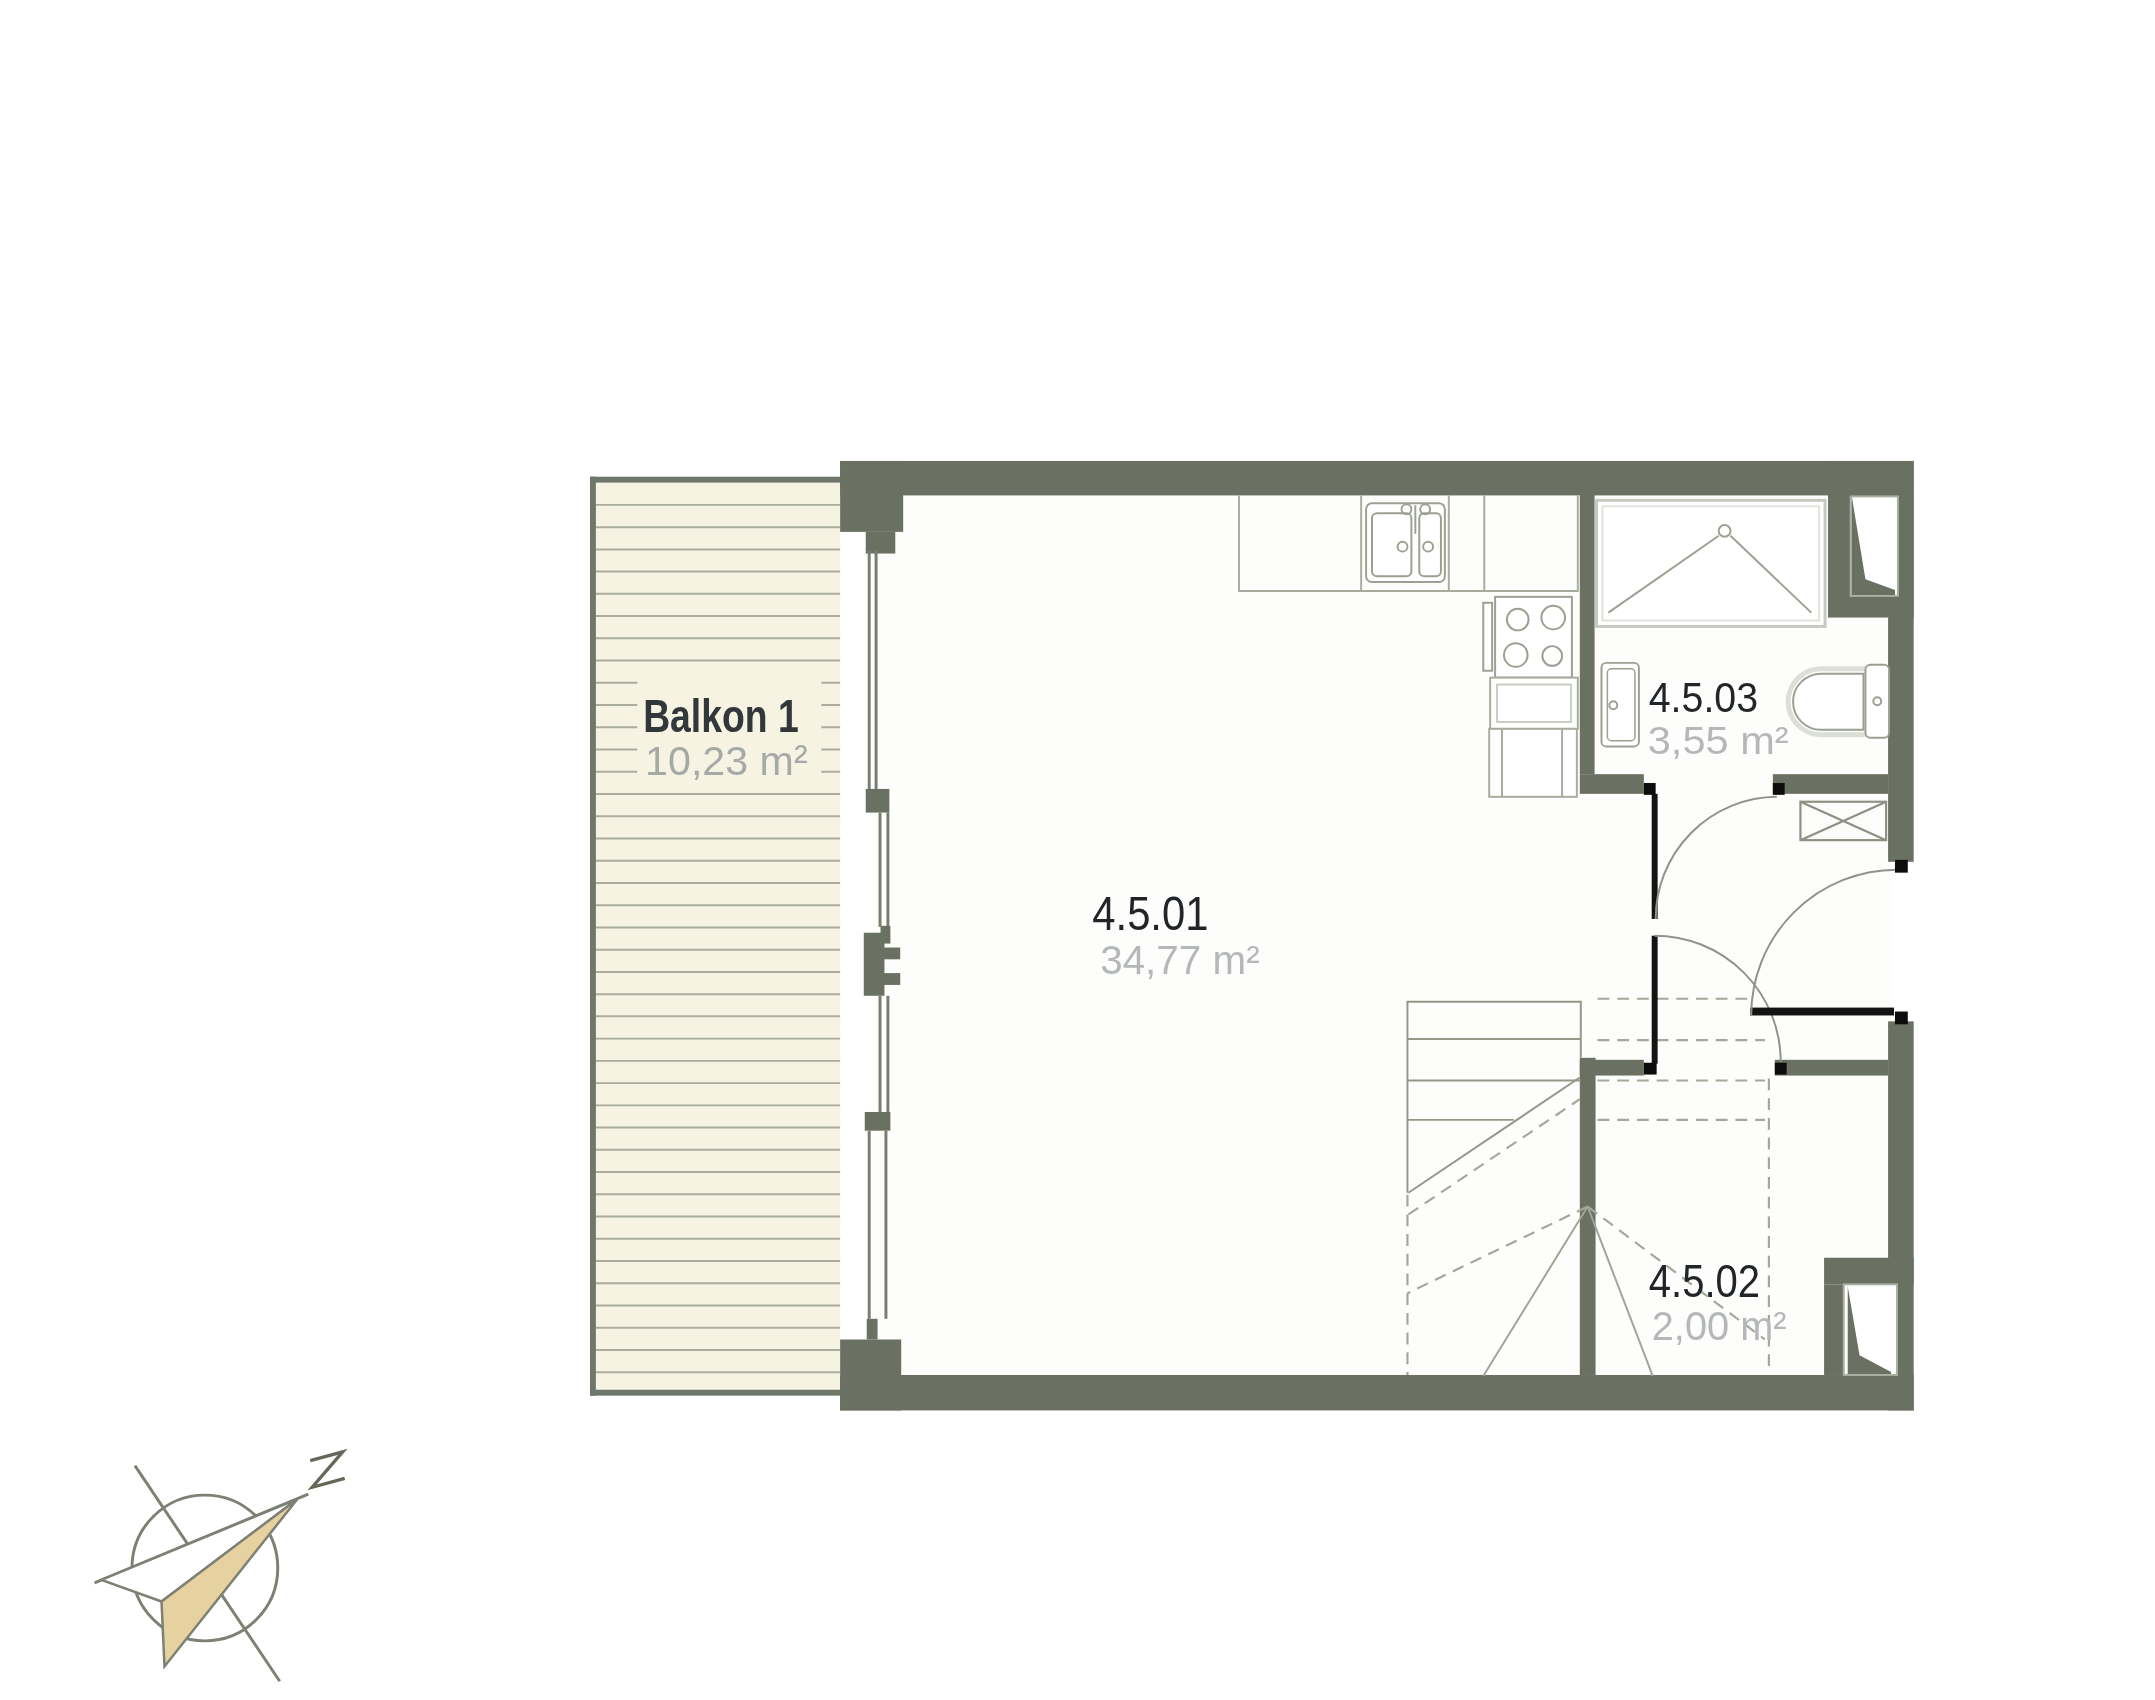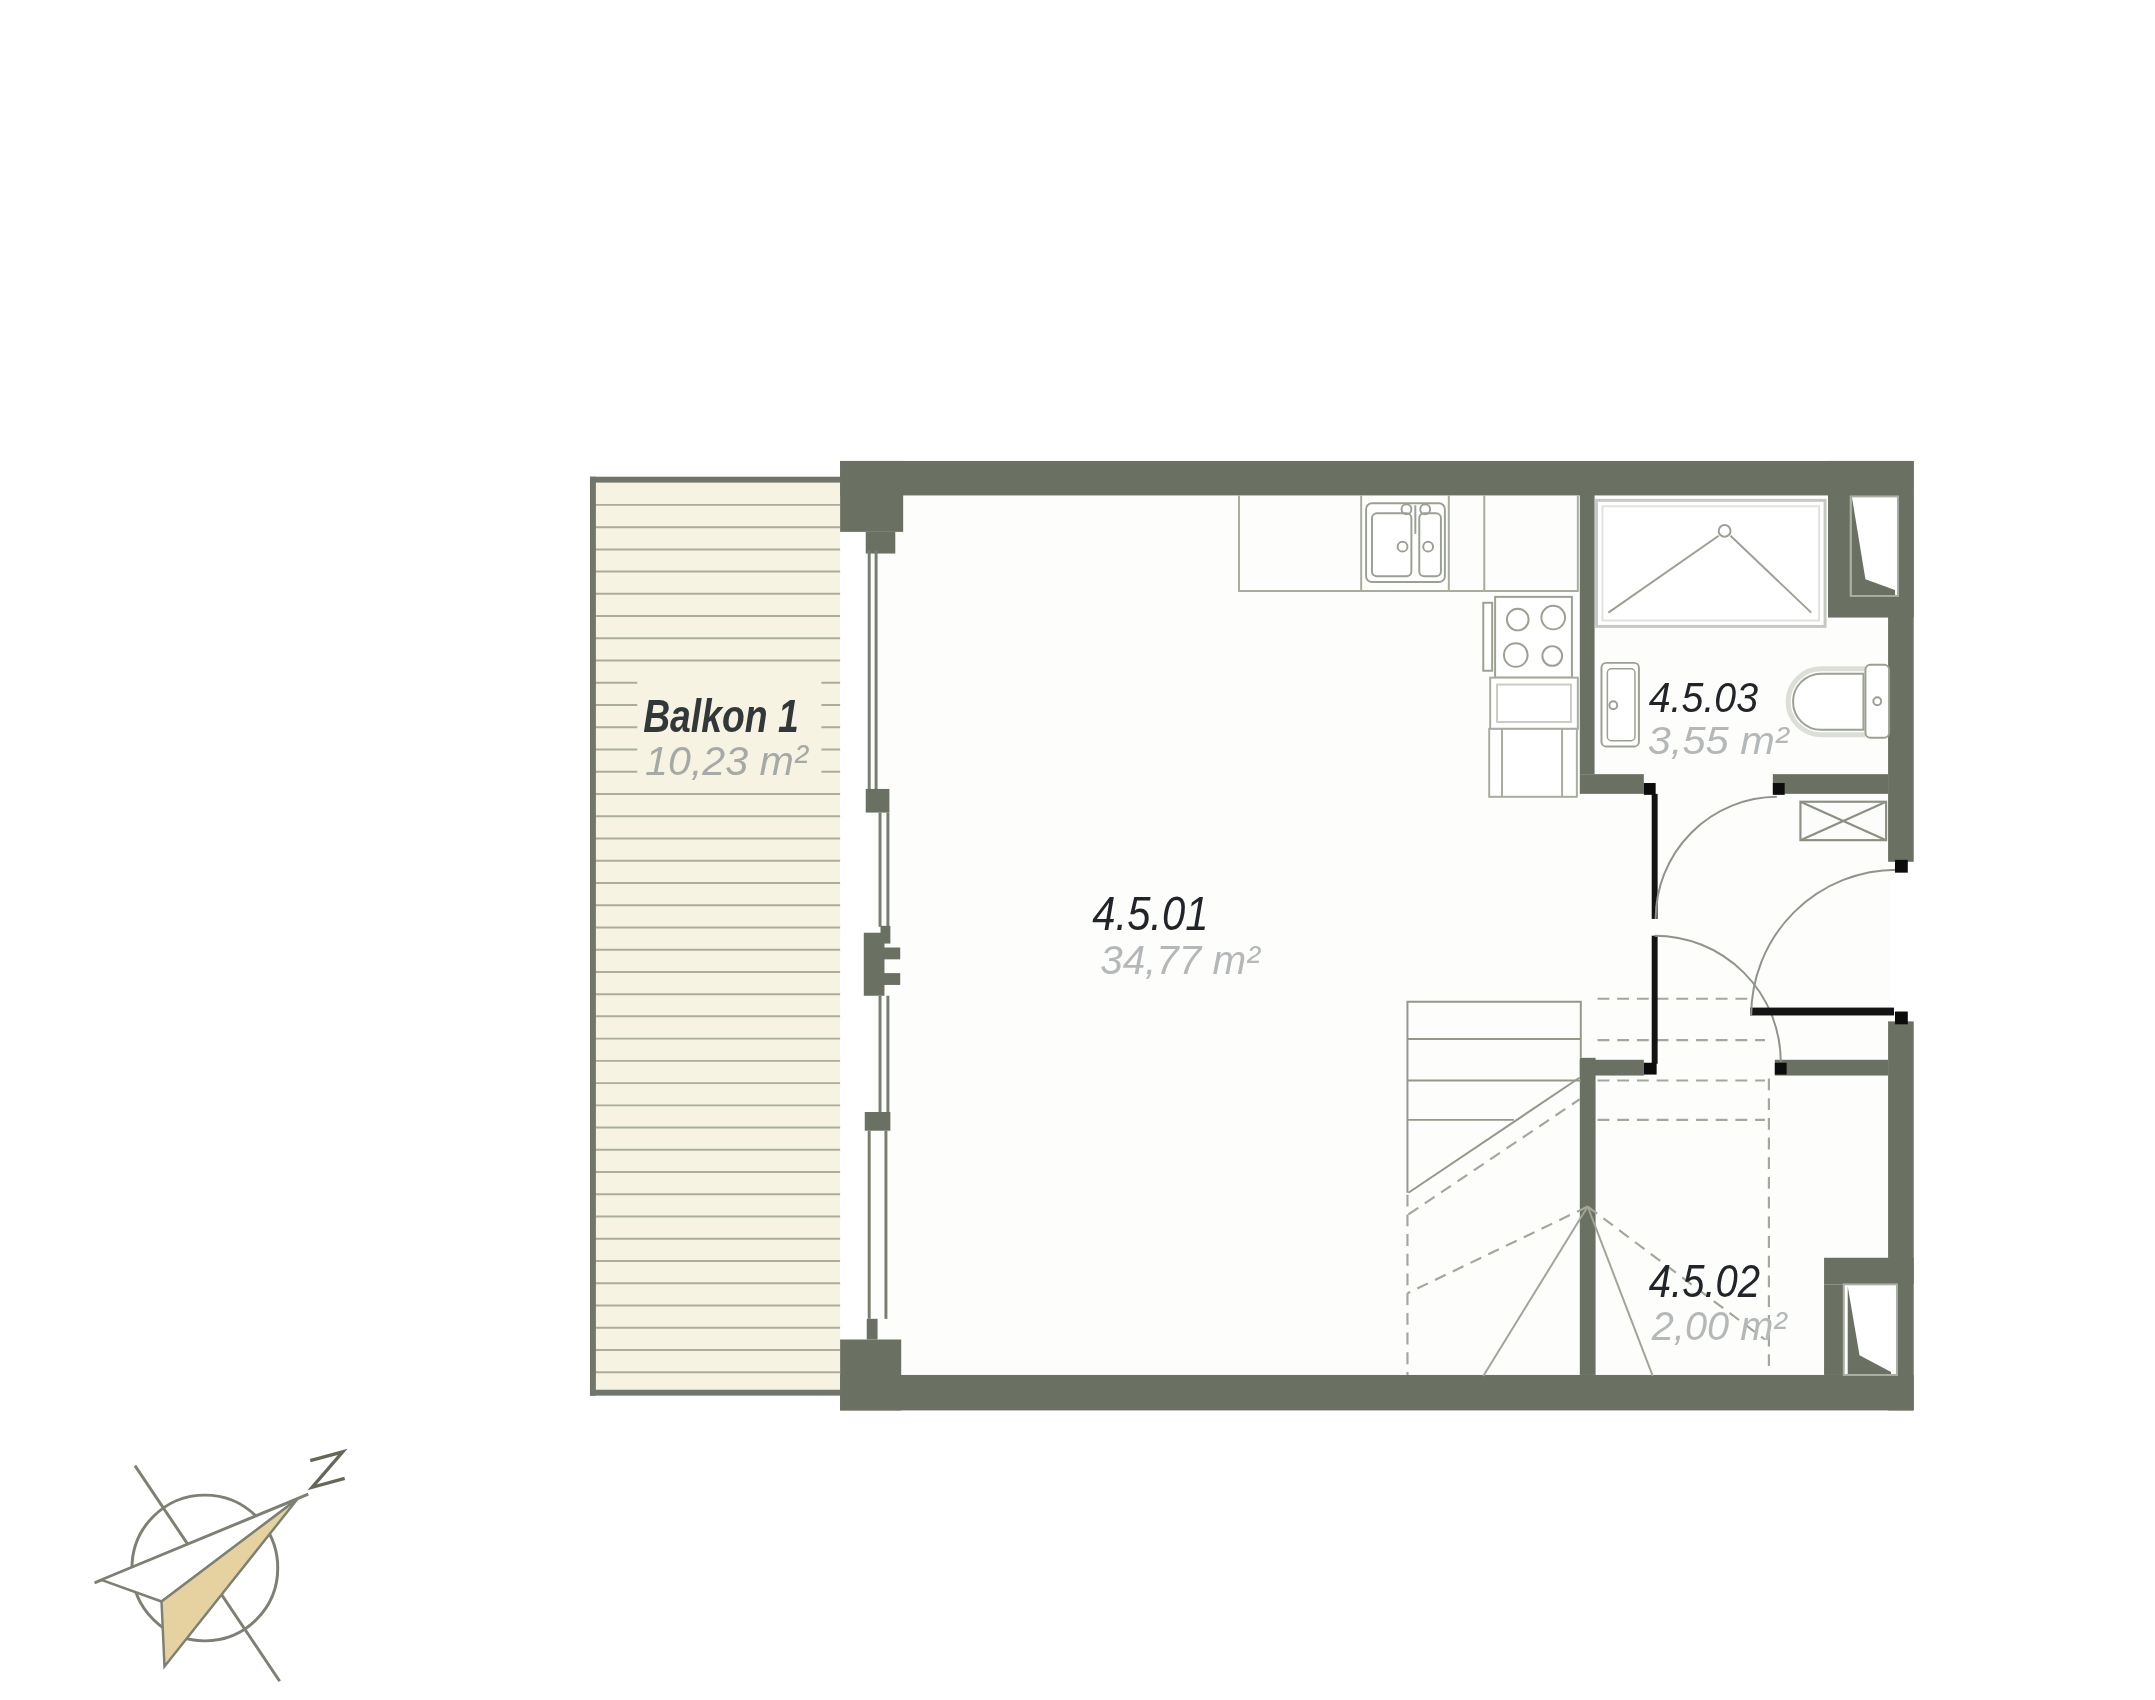--- a/index.html
+++ b/index.html
@@ -1,16 +1,16 @@
 <!DOCTYPE html>
 <html><head>
 <meta charset="utf-8">
 <style>
   html,body{margin:0;padding:0;background:#ffffff;}
-  #page{width:2155px;height:1700px;position:relative;background:#ffffff;overflow:hidden;font-style:italic;}
+  #page{width:2155px;height:1700px;position:relative;background:#ffffff;overflow:hidden;}
   svg{position:absolute;left:0;top:0;}
   text{font-family:"Liberation Sans", sans-serif;}
 </style>
 </head>
 <body>
 <div id="page">
 <svg width="2155" height="1700" viewBox="0 0 2188 1726">
 
   <rect x="885" y="495" width="1035" height="905" fill="#fdfdfc"></rect>
 

